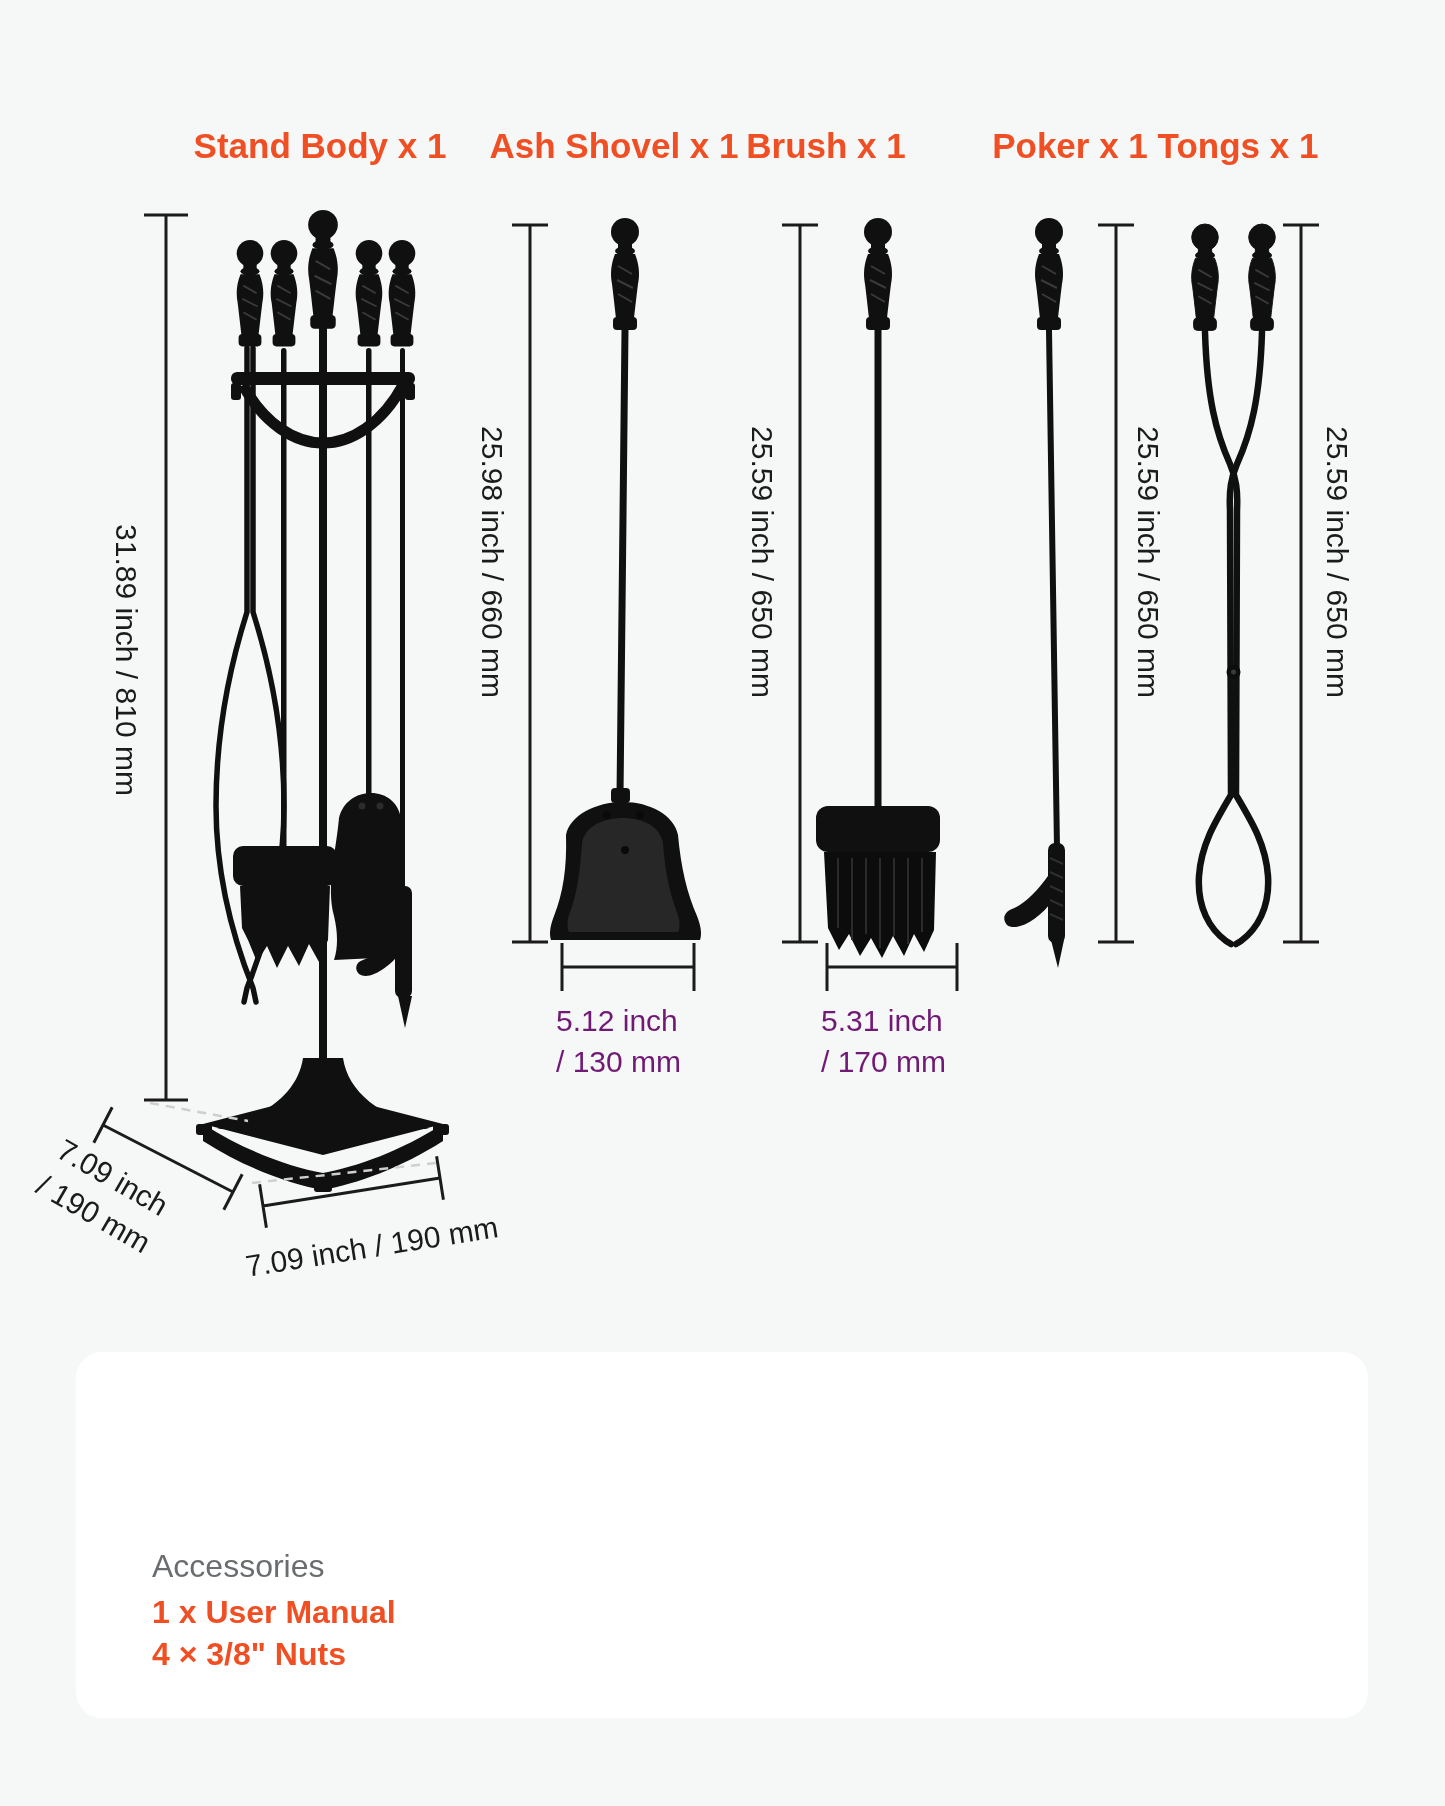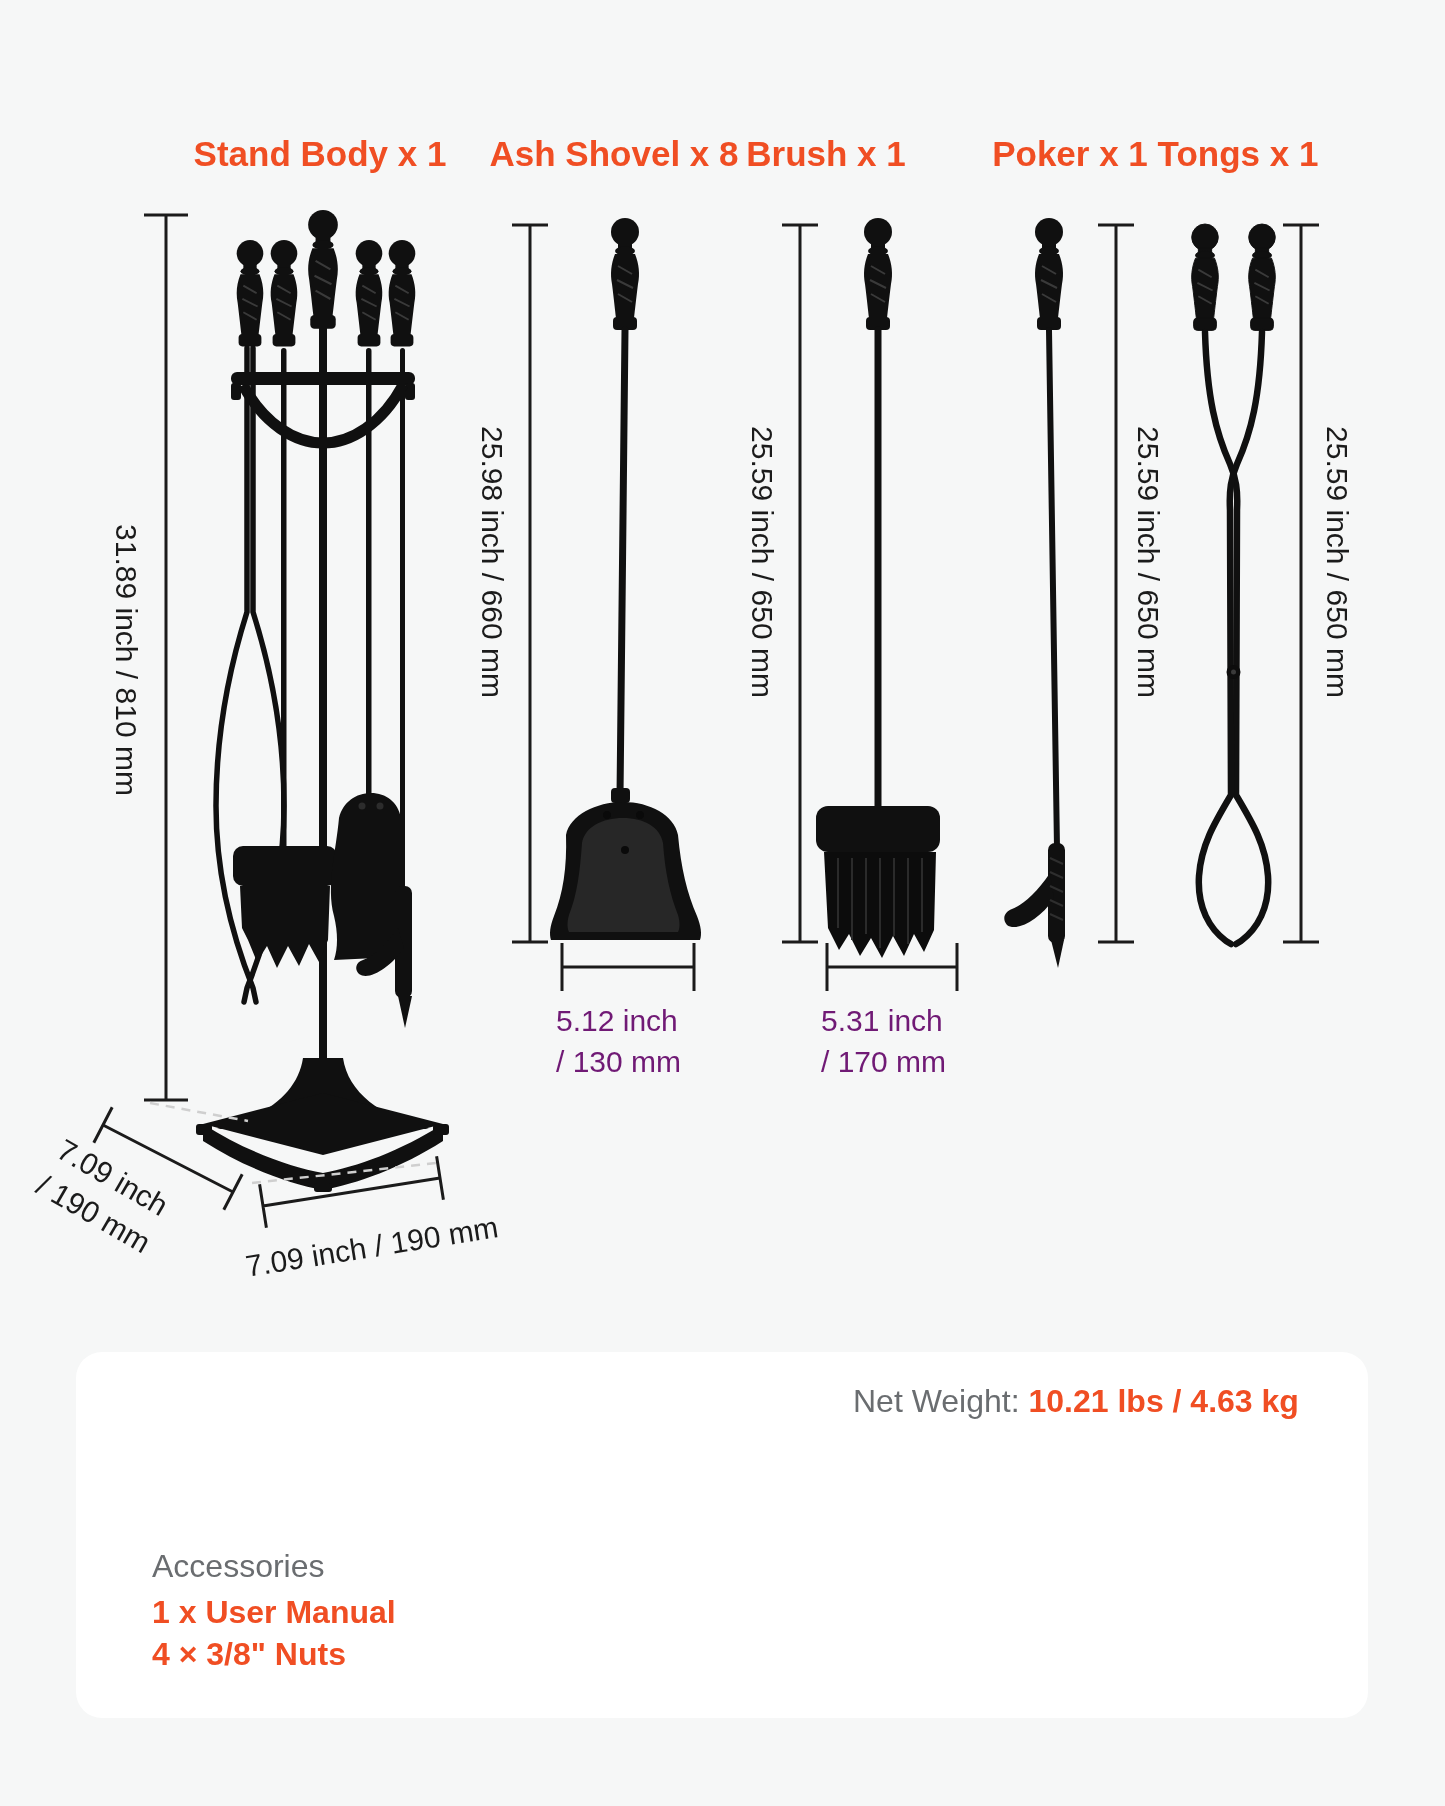--- a/index.html
+++ b/index.html
@@ -5,21 +5,21 @@
   html,body{margin:0;padding:0;}
   body{
     width:1445px;height:1806px;position:relative;
     background:#f6f7f7;
     font-family:"Liberation Sans",sans-serif;
     overflow:hidden;
   }
   .abs{position:absolute;}
   .tool-label{
     position:absolute;top:126px;transform:translateX(-50%);
-    font-size:35px;font-weight:700;color:#f04e23;white-space:nowrap;margin-top:8px;
+    font-size:35px;font-weight:700;color:#f04e23;white-space:nowrap;
   }
   .vdim{
     position:absolute;font-size:30px;color:#1b1b1b;white-space:nowrap;
     transform:translate(-50%,-50%) rotate(90deg);
   }
   .wdim{
     position:absolute;font-size:30px;color:#701a75;line-height:41px;white-space:nowrap;
   }
   .depth-dim{
     position:absolute;left:104px;top:1196px;font-size:30px;color:#1b1b1b;
@@ -35,21 +35,21 @@
     background:#ffffff;border-radius:26px;
   }
   .card-row{position:absolute;font-size:32px;color:#6a6d70;white-space:nowrap;}
   .card-row .val{color:#f04e23;font-weight:700;}
   .acc-line{position:absolute;font-size:32px;font-weight:700;color:#f04e23;white-space:nowrap;text-align:right;}
 </style>
 </head>
 <body>
 
 <div class="tool-label" style="left:320px">Stand Body x 1</div>
-<div class="tool-label" style="left:614px">Ash Shovel x 8</div>
+<div class="tool-label" style="left:614px">Ash Shovel x 1</div>
 <div class="tool-label" style="left:826px">Brush x 1</div>
 <div class="tool-label" style="left:1070px">Poker x 1</div>
 <div class="tool-label" style="left:1238px">Tongs x 1</div>
 
 <svg class="abs" style="left:0;top:0" width="1445" height="1345" viewBox="0 0 1445 1345">
   <defs>
     <g id="handle" fill="#101010">
       <circle cx="0" cy="14" r="14"></circle>
       <rect x="-7" y="25" width="14" height="7"></rect>
       <ellipse cx="0" cy="33" rx="10" ry="4.5"></ellipse>
@@ -175,21 +175,18 @@
 </div>
 
 <div class="depth-dim">
   <div>7.09 inch</div>
   <div>/ 190 mm</div>
 </div>
 
 <div class="bwidth-dim">7.09 inch / 190 mm</div>
 
 <div class="info-card">
-  <div class="card-row" style="left:777px;top:31px">
-    <span>Net Weight: </span><span class="val">10.21 lbs / 4.63 kg</span>
-  </div>
   <div class="card-row" style="left:76px;top:196px">
     <span>Accessories</span>
   </div>
   <div class="acc-line" style="left:76px;top:242px">1 x User Manual</div>
   <div class="acc-line" style="left:76px;top:284px">4 × 3/8" Nuts</div>
 </div>
 
 </body></html>

